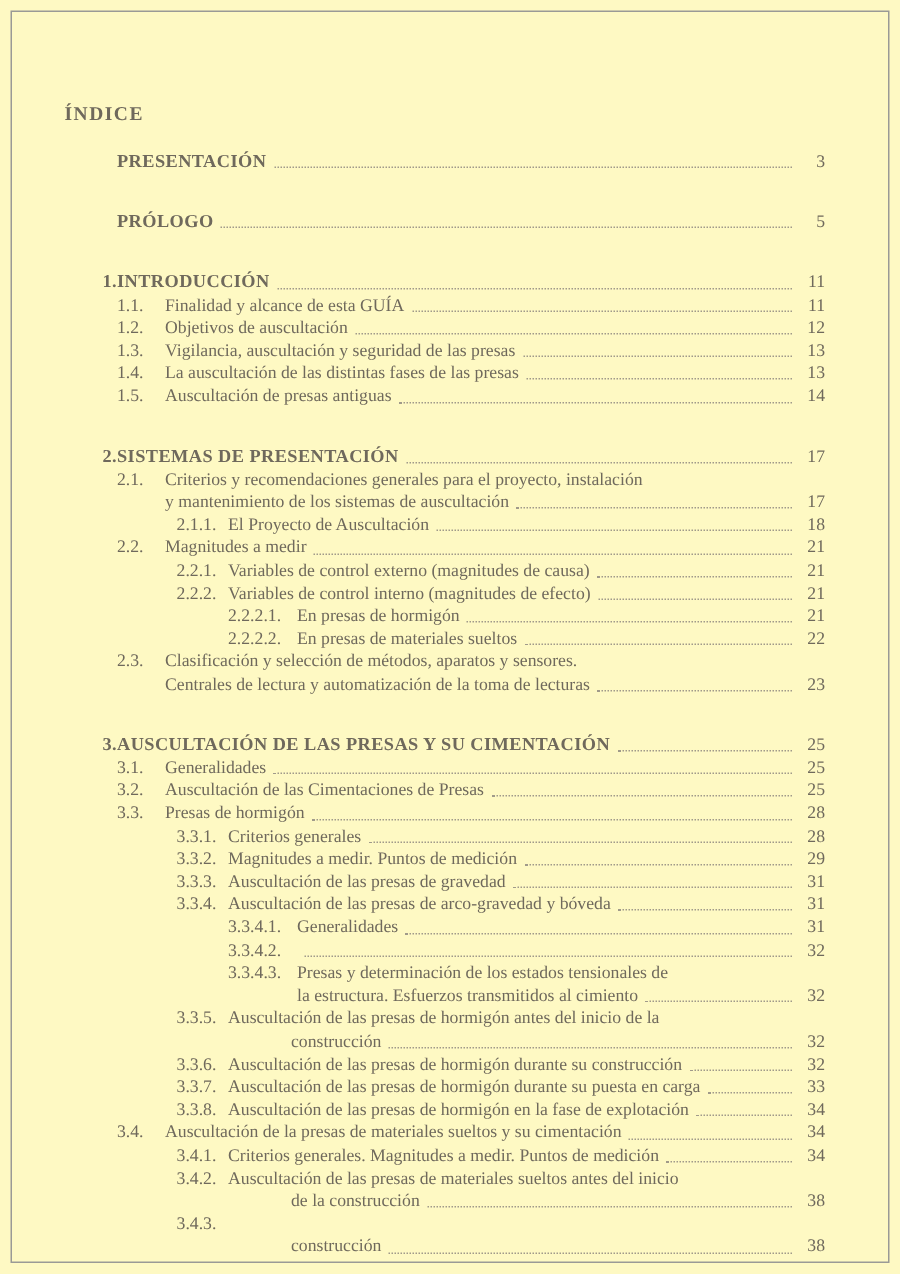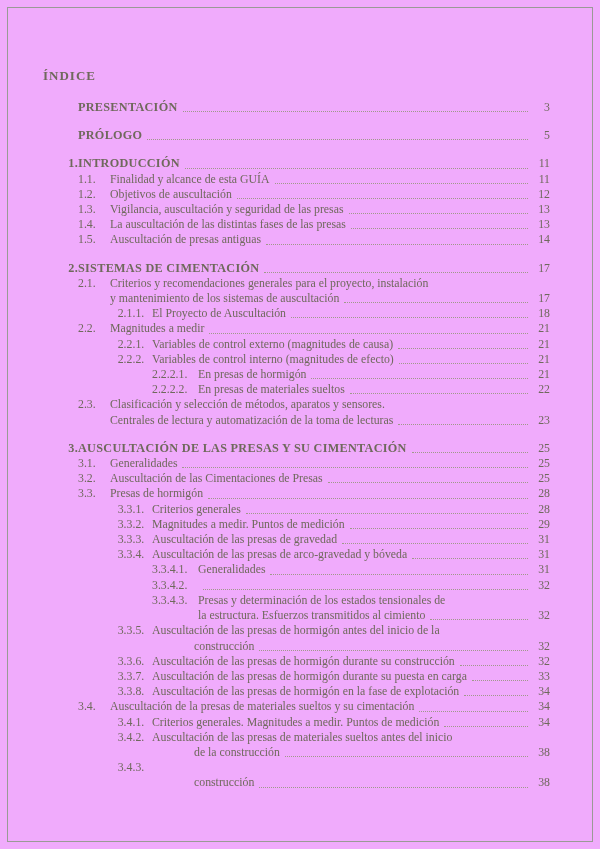--- a/index.html
+++ b/index.html
@@ -1,21 +1,21 @@
 <!DOCTYPE html>
 <html><head>
 <meta charset="utf-8">
 <style>
   html, body { margin: 0; padding: 0; background: #e8e8e8; }
   .page {
     position: relative;
     width: 600px;
     height: 849px;
     margin: 0 auto;
-    background: #f0abfc;
+    background: #fef9c3;
     overflow: hidden;
     font-family: "Liberation Serif", "DejaVu Serif", serif;
     color: var(--ink, #6f695c);
   }
   .frame {
     position: absolute;
     inset: 7px;
     border: 1px solid #9a9a96;
     pointer-events: none;
   }
@@ -25,21 +25,21 @@
     left: 43px;
     right: 50px;
   }
   .title {
     font-size: 13px;
     font-weight: bold;
     letter-spacing: 1px;
     margin-bottom: 16px;
   }
   .entry { font-size: 11.8px; line-height: 15.2px; }
-  .entry.gap { margin-top: 13px; }
+  .entry.gap { margin-top: 25px; }
   .entry.bold .num, .entry.bold .txt { font-weight: bold; font-size: 12.2px; letter-spacing: 0.3px; text-align: right; }
   .line { display: flex; align-items: flex-end; }
   .num { display: inline-block; flex-shrink: 0; }
   .lvl0 { padding-left: 0; }
   .lvl1 { padding-left: 35px; }
   .lvl2 { padding-left: 67px; }
   .lvl3 { padding-left: 109px; }
   .lvl0 .num { width: 35px; }
   .lvl1 .num { width: 32px; }
   .lvl2 .num { width: 42px; text-align: center; }
@@ -125,21 +125,21 @@
           <div class="line">
             <span class="num">1.5.</span>
             <span class="txt">Auscultación de presas antiguas</span>
             <span class="lead"></span>
             <span class="pg">14</span>
           </div>
         </div>
         <div class="entry lvl0 bold gap">
           <div class="line">
             <span class="num">2.</span>
-            <span class="txt">SISTEMAS DE CIMENTACIÓN</span>
+            <span class="txt">SISTEMAS DE PRESENTACIÓN</span>
             <span class="lead"></span>
             <span class="pg">17</span>
           </div>
         </div>
         <div class="entry lvl1">
           <div class="line">
             <span class="num">2.1.</span>
             <span class="txt">Criterios y recomendaciones generales para el proyecto, instalación</span>
           </div>
           <div class="line cont">

